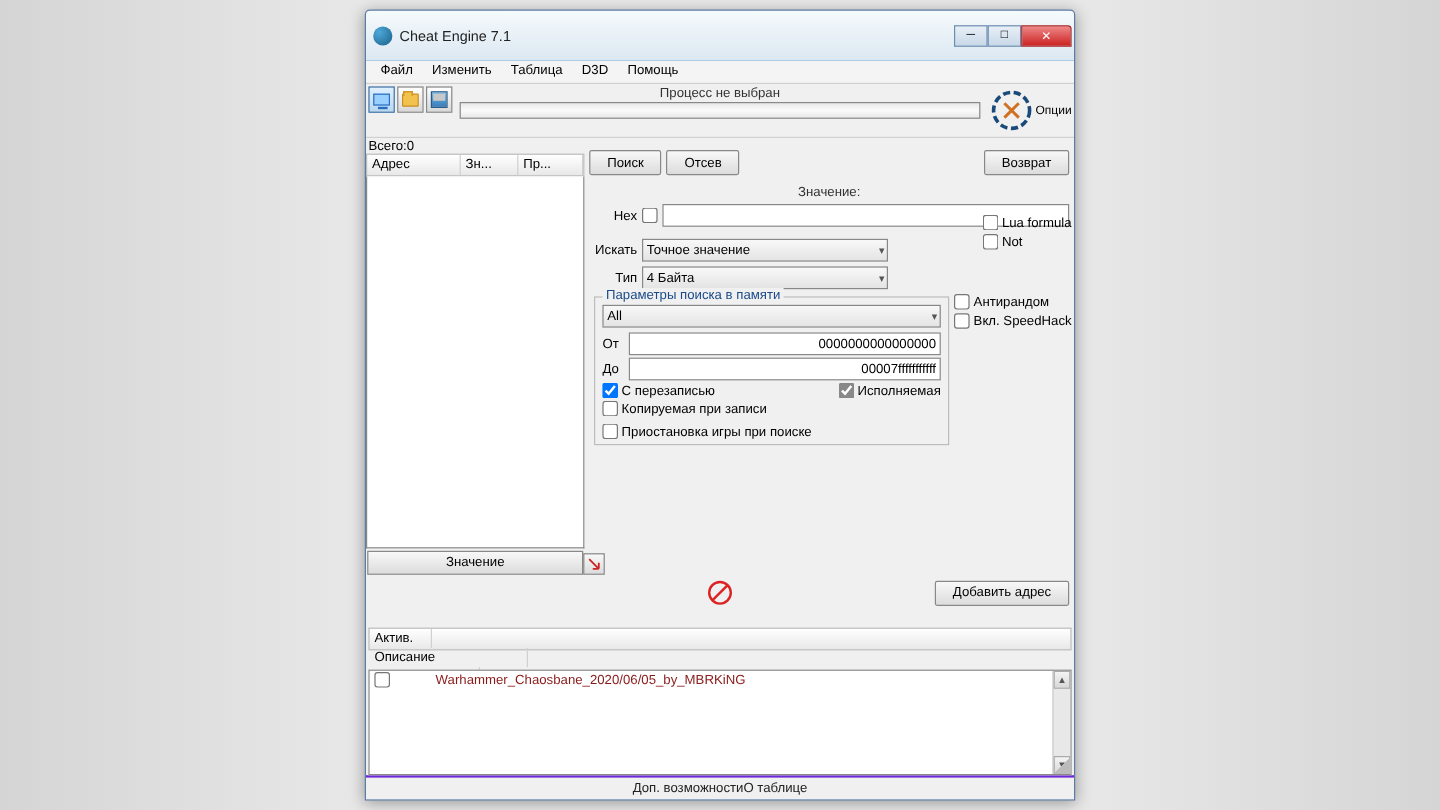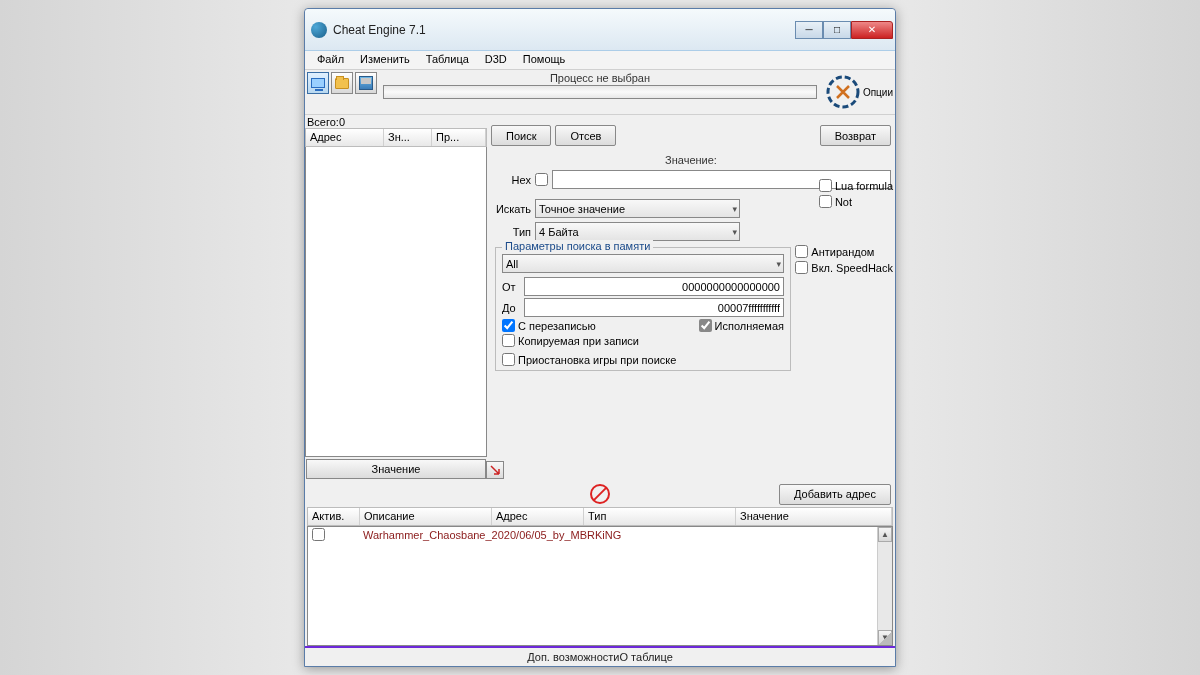--- a/index.html
+++ b/index.html
@@ -52,21 +52,21 @@
 .chk { display: flex; align-items: center; gap: 3px; }
 .chk input { width: 13px; height: 13px; }
 .side-chk-col { position: absolute; right: 2px; top: 64px; display:flex; flex-direction:column; gap: 3px; }
 .side-chk-col2 { position: absolute; right: 2px; top: 130px; display:flex; flex-direction:column; gap: 3px; }
 .arrow-btn { width: 18px; height: 18px; border: 1px solid #888; background: linear-gradient(#f8f8f8,#dcdcdc); display:flex; align-items:center; justify-content:center; cursor:pointer; position:absolute; bottom:2px; left:-1px; }
 .arrow-btn svg { width:10px; height:10px; }
 .mid-bar { display:flex; align-items:center; justify-content:center; position:relative; padding: 3px 4px; }
 .mid-bar .btn { position:absolute; }
 .no-icon { width:20px; height:20px; border:2px solid #d22; border-radius:50%; position:relative; }
 .no-icon::after { content:''; position:absolute; width:18px; height:2px; background:#d22; top:7px; left:-1px; transform:rotate(-45deg); }
-.table-hdr { display:flex; background: linear-gradient(#fff,#e8e8e8); border: 1px solid #bcbcbc; height:19px; margin: 0 2px; }
+.table-hdr { display:flex; background: linear-gradient(#fff,#e8e8e8); border: 1px solid #bcbcbc; height:19px; margin: 16px 2px; flex-direction: column; }
 .table-hdr span { padding: 2px 4px; border-right:1px solid #d0d0d0; }
 .table-body { flex:1; background:#fff; border:1px solid #888; margin: 0 2px; position:relative; overflow:hidden; }
 .table-row { display:flex; padding: 1px 4px; align-items:center; }
 .table-row input[type=checkbox] { margin-right: 4px; }
 .desc-link { color:#8a1a1a; }
 .scrollbar { position:absolute; right:0; top:0; bottom:0; width:15px; background:#e8e8e8; border-left:1px solid #ccc; }
 .sb-btn { height:15px; background:linear-gradient(#f4f4f4,#d8d8d8); border:1px solid #aaa; display:flex; align-items:center; justify-content:center; font-size:8px; color:#555; }
 .statusbar { height:20px; background:#f0f0f0; border-top:2px solid #6d28d9; display:flex; justify-content:center; align-items:center; padding: 0 6px; color:#222; }
 .radio { display:flex; align-items:center; gap:2px; font-size:10px; }
 .vgb { position:absolute; right:0; bottom:0; width:14px; height:14px; background:linear-gradient(135deg, transparent 50%, #bbb 50%); }

